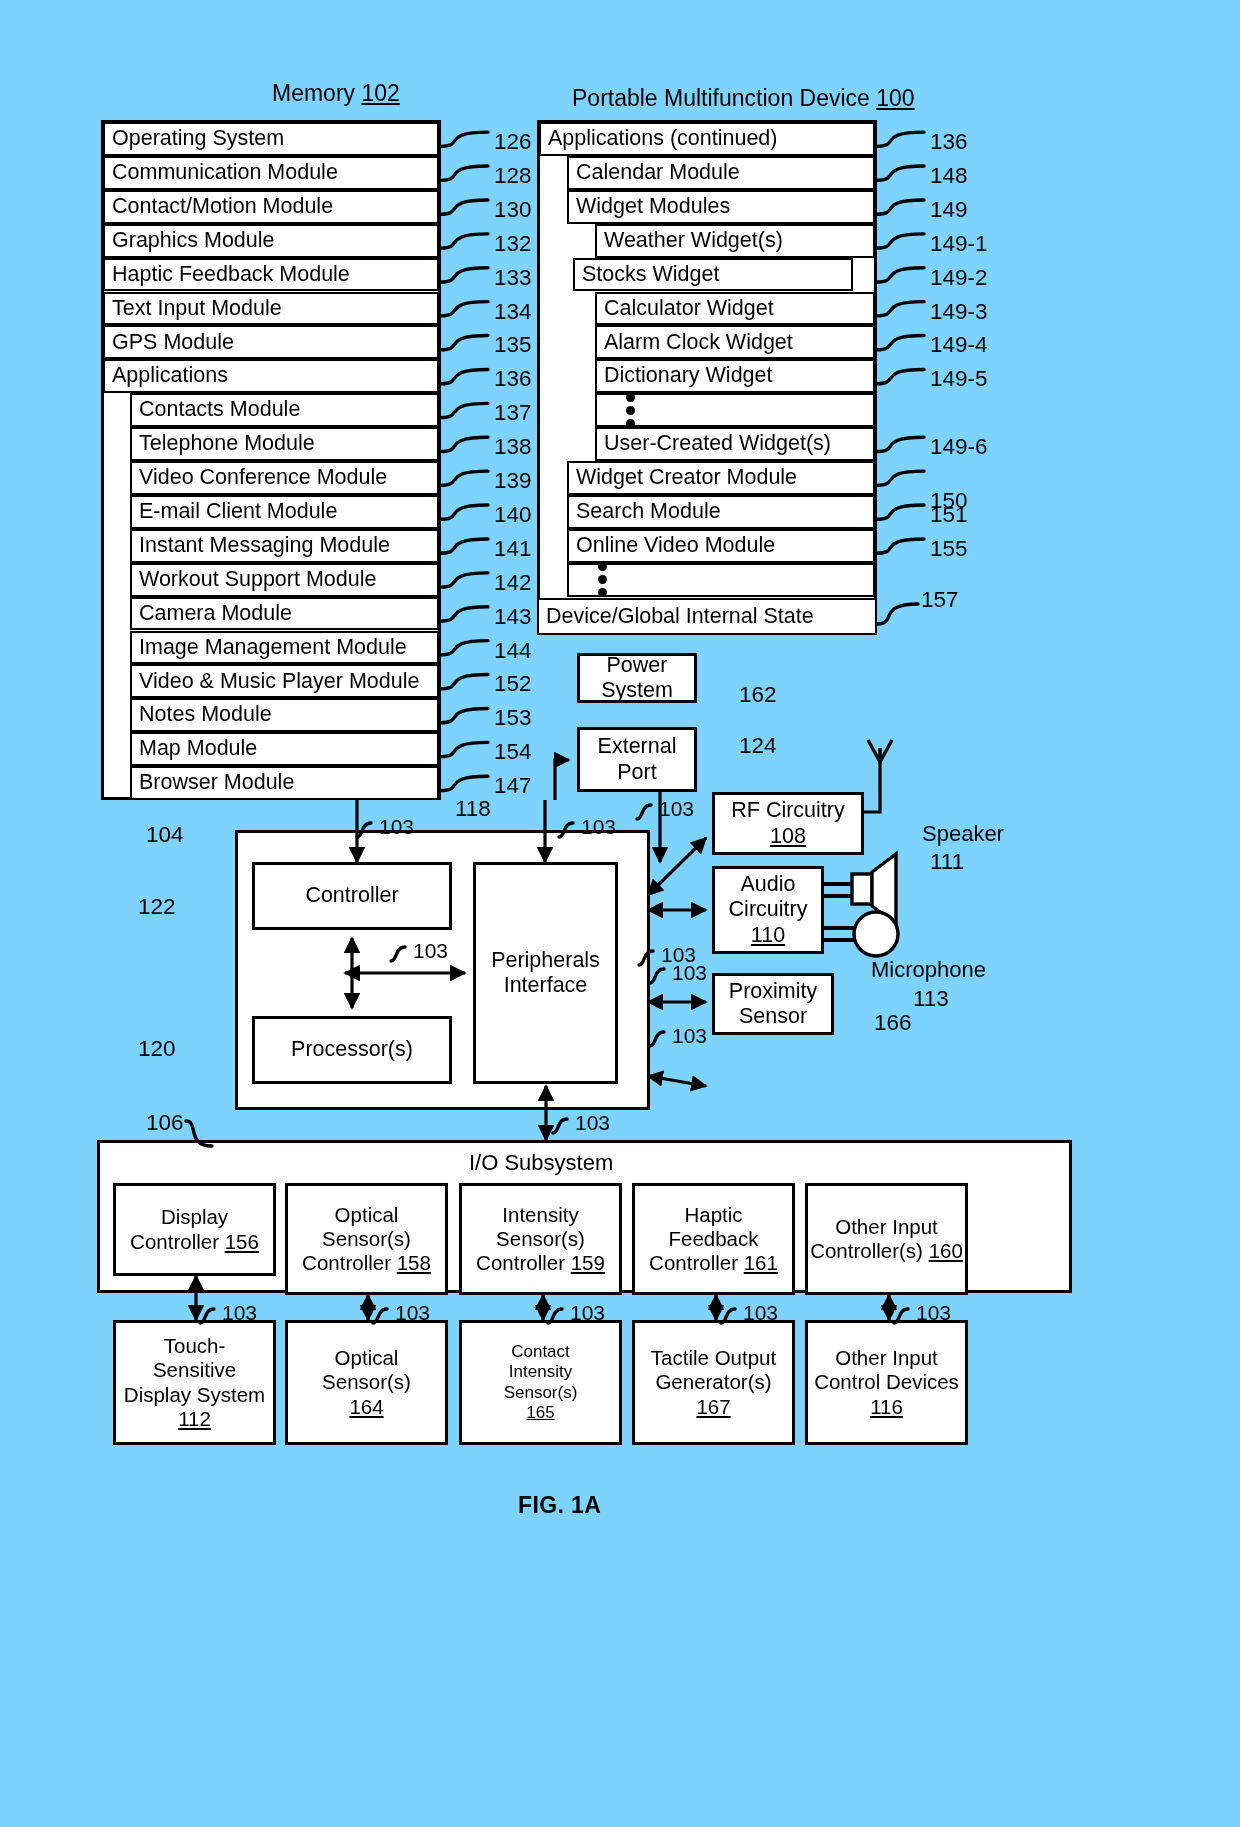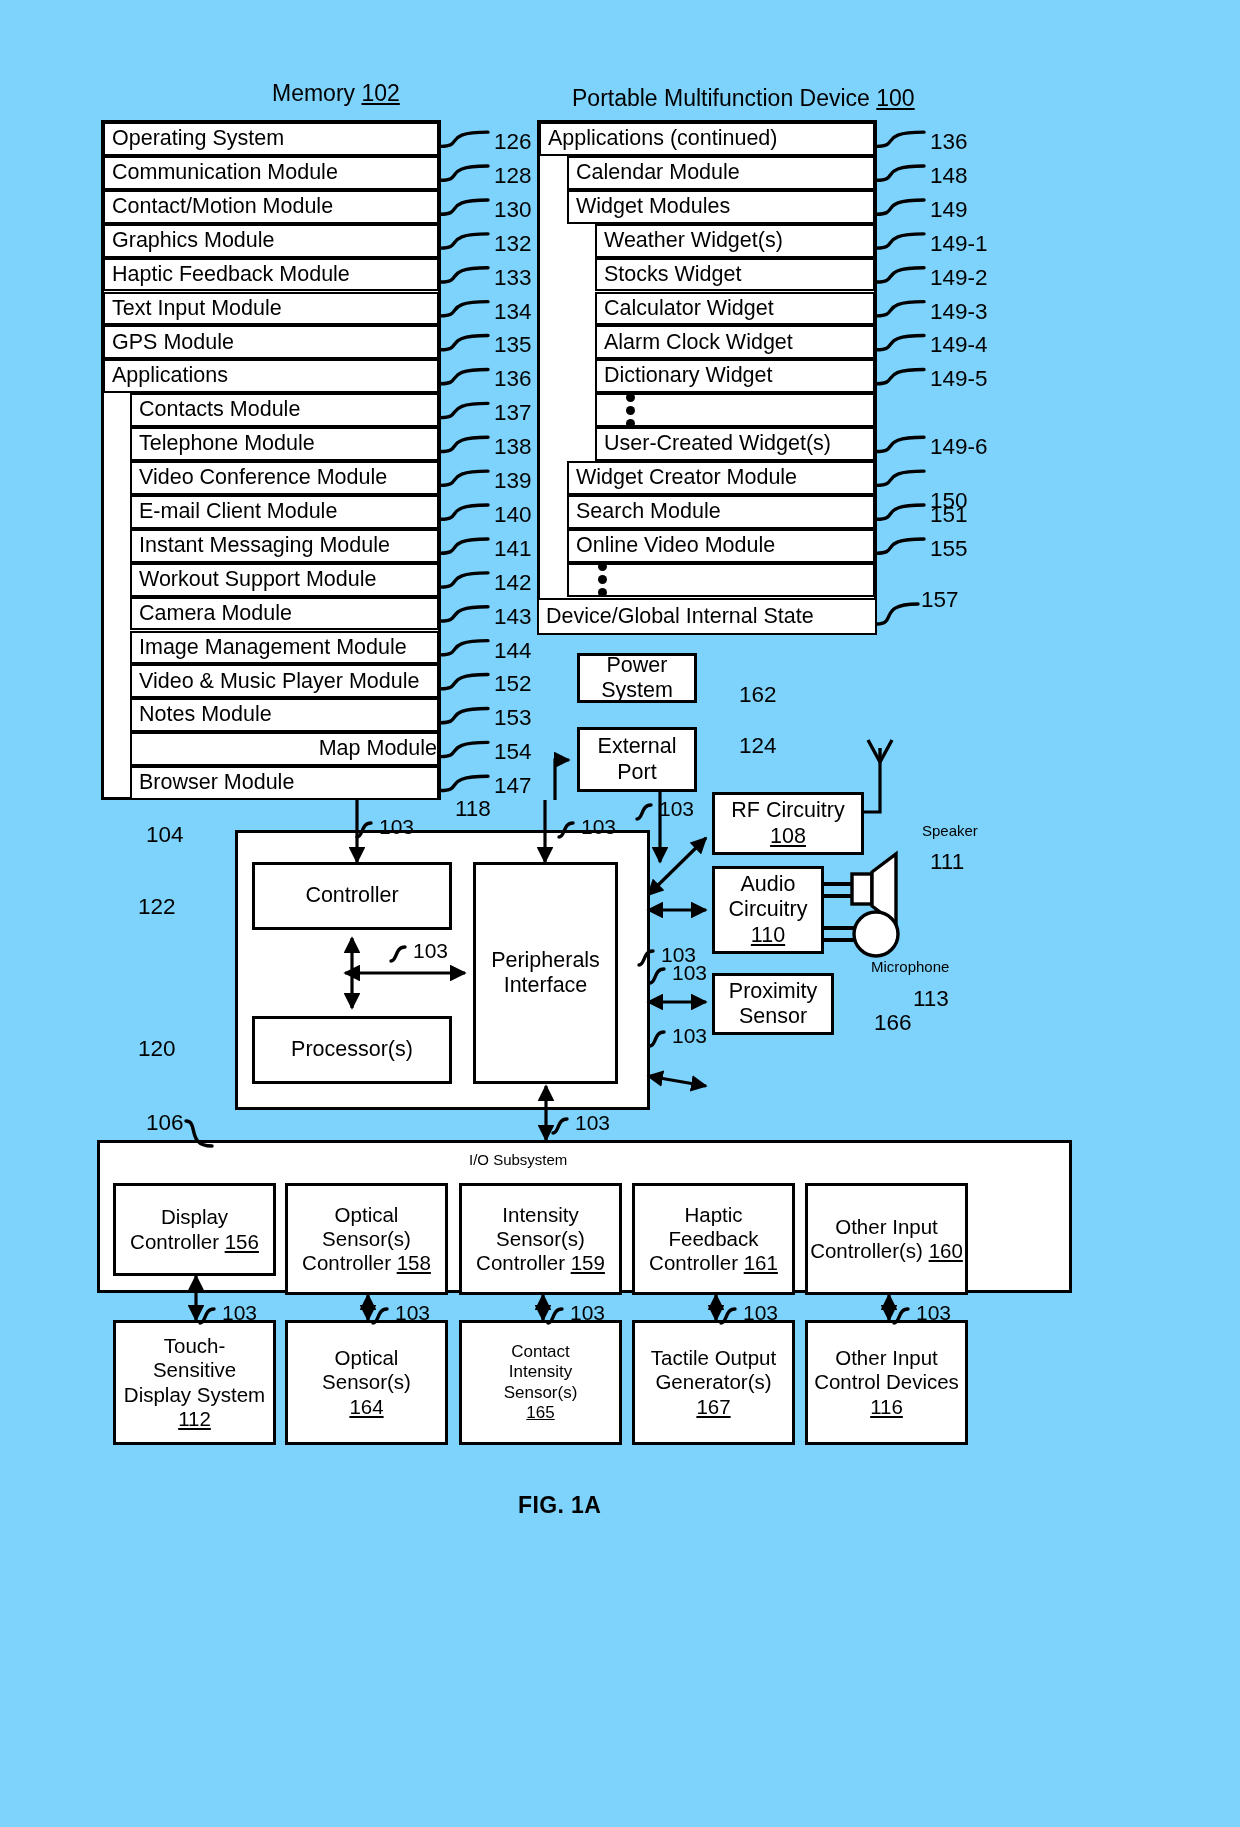--- a/index.html
+++ b/index.html
@@ -41,21 +41,21 @@
     display:flex;
     flex-direction:column;
     align-items:center;
     justify-content:center;
     font-size:21.5px;
     line-height:1.18;
     text-align:center;
   }
   .lbl{
     position:absolute;
-    font-size:15px;
+    font-size:22px;
     line-height:1;
     white-space:nowrap;
   }
   .ref{
     position:absolute;
     font-size:22.5px;
     line-height:1;
     white-space:nowrap;
   }
   .ul{text-decoration:underline;}
@@ -144,21 +144,21 @@
       </div>
       <div class="rowbox" style="left: 130px; top: 630.5px; width: 309px; height: 33.9px;">
         <span>Image Management Module</span>
       </div>
       <div class="rowbox" style="left: 130px; top: 664.4px; width: 309px; height: 33.9px;">
         <span>Video &amp; Music Player Module</span>
       </div>
       <div class="rowbox" style="left: 130px; top: 698.3px; width: 309px; height: 33.9px;">
         <span>Notes Module</span>
       </div>
-      <div class="rowbox" style="left: 130px; top: 732.2px; width: 309px; height: 33.9px; justify-content: flex-end;">
+      <div class="rowbox" style="left: 130px; top: 732.2px; width: 309px; height: 33.9px;">
         <span>Map Module</span>
       </div>
       <div class="rowbox" style="left: 130px; top: 766.1px; width: 309px; height: 33.9px;">
         <span>Browser Module</span>
       </div>
     </div>
   <div id="memory-refs">
       <div class="ref" style="left: 494px; top: 131px;"><span>126</span></div>
       <div class="ref" style="left: 494px; top: 164.9px;"><span>128</span></div>
       <div class="ref" style="left: 494px; top: 198.8px;"><span>130</span></div>
@@ -188,21 +188,21 @@
       </div>
       <div class="rowbox" style="left: 567px; top: 155.9px; width: 308px; height: 33.9px;">
         <span>Calendar Module</span>
       </div>
       <div class="rowbox" style="left: 567px; top: 189.8px; width: 308px; height: 33.9px;">
         <span>Widget Modules</span>
       </div>
       <div class="rowbox" style="left: 595px; top: 223.7px; width: 280px; height: 33.9px;">
         <span>Weather Widget(s)</span>
       </div>
-      <div class="rowbox" style="left: 595px; top: 257.6px; width: 280px; height: 33.9px; text-align: right;">
+      <div class="rowbox" style="left: 573px; top: 257.6px; width: 280px; height: 33.9px; text-align: right;">
         <span>Stocks Widget</span>
       </div>
       <div class="rowbox" style="left: 595px; top: 291.5px; width: 280px; height: 33.9px;">
         <span>Calculator Widget</span>
       </div>
       <div class="rowbox" style="left: 595px; top: 325.4px; width: 280px; height: 33.9px;">
         <span>Alarm Clock Widget</span>
       </div>
       <div class="rowbox" style="left: 595px; top: 359.3px; width: 280px; height: 33.9px;">
         <span>Dictionary Widget</span>

